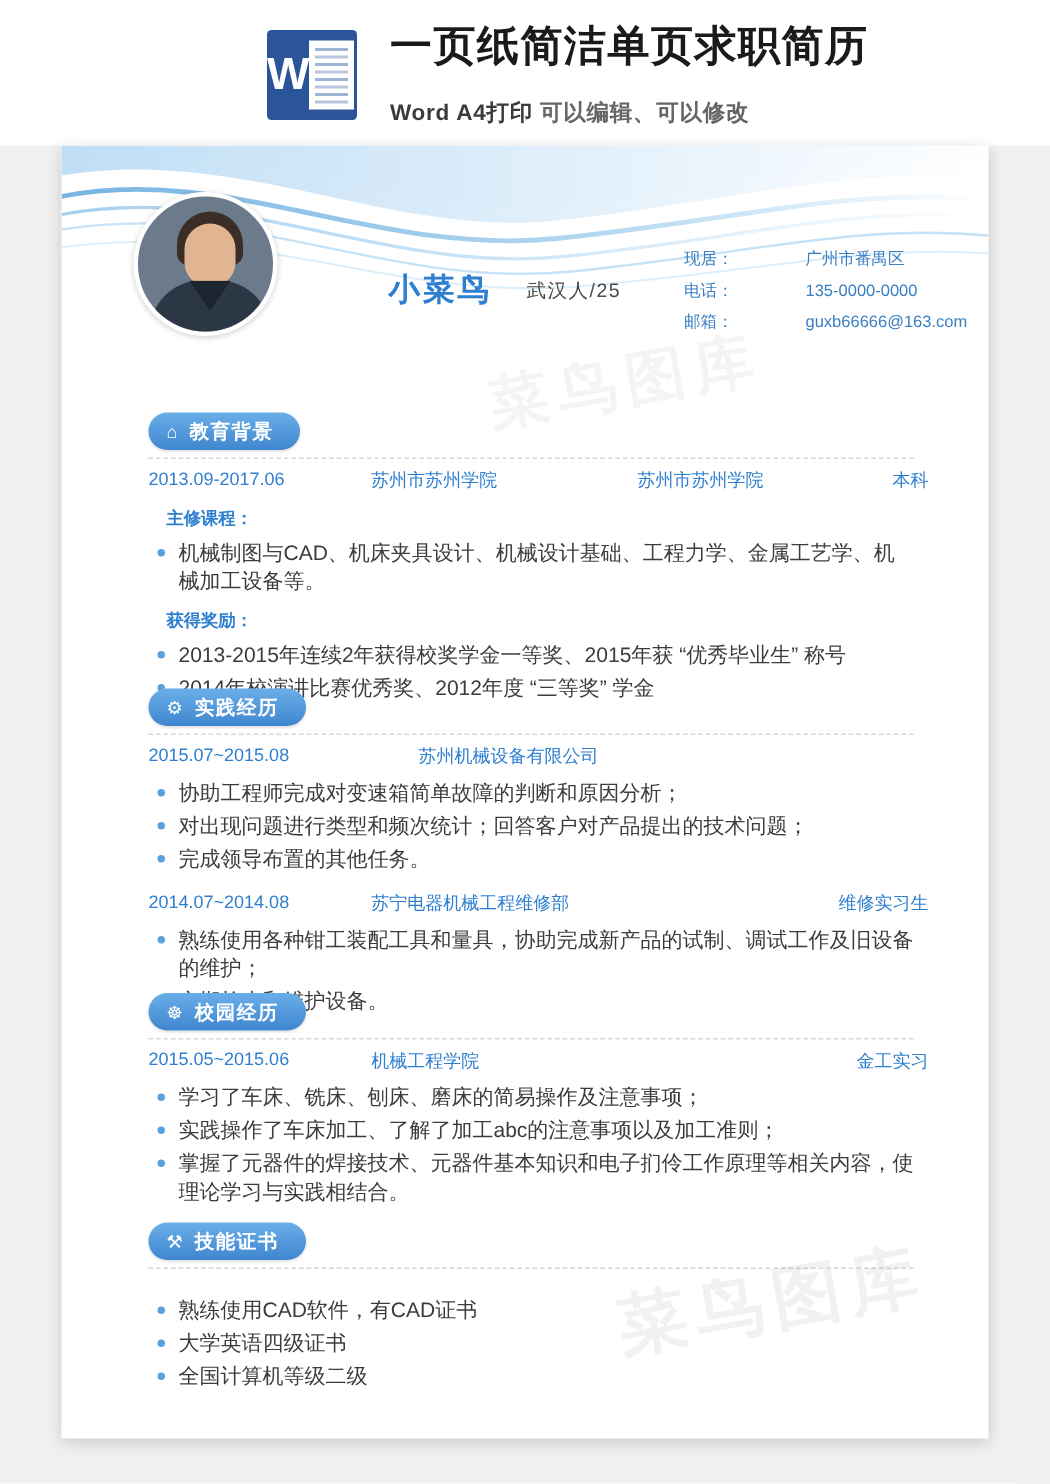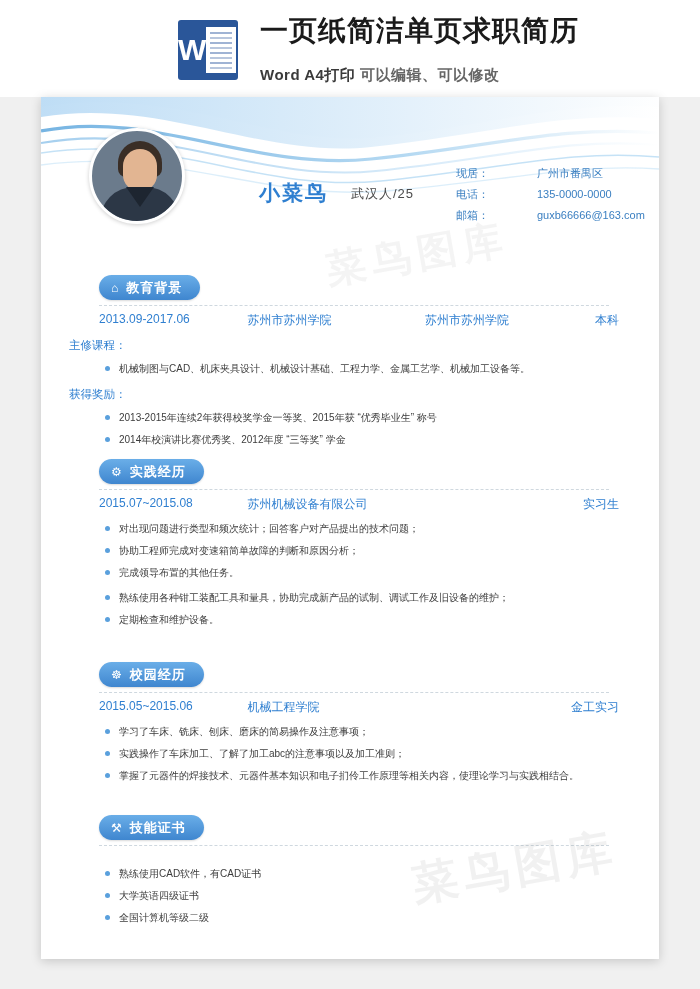--- a/index.html
+++ b/index.html
@@ -153,34 +153,35 @@
     font-size: 12px;
     color: #2f7fd0;
     padding: 0 40px 0 58px;
     margin-top: 12px;
   }
   .row3 .c1 { width: 180px; }
   .row3 .c2 { width: 215px; }
   .row3 .c3 { width: 115px; text-align: right; color:#2f7fd0; }
 
   .sublabel {
-    padding-left: 28px;
+    padding-left: 70px;
     font-size: 11.5px;
     color: #2f7fd0;
     margin-top: 9px;
+    font-weight: bold;
   }
 
   ul.bullets {
     margin: 6px 0 0 0;
     padding: 0 50px 0 78px;
     list-style: none;
   }
   ul.bullets li {
     position: relative;
-    font-size: 10px;
+    font-size: 14px;
     color: #3c3c3c;
     line-height: 19px;
     margin-bottom: 3px;
   }
   ul.bullets li::before {
     content: "";
     position: absolute;
     left: -14px; top: 7px;
     width: 5px; height: 5px;
     background: #5aa0dd;
@@ -314,28 +315,32 @@
     <div class="pill-wrap">
       <span class="pill">
         <span class="ico">⚙</span>
         <span>实践经历</span>
       </span>
     </div>
 
     <div class="row3">
       <div class="c1">2015.07~2015.08</div>
       <div class="c2">苏州机械设备有限公司</div>
-      <div class="c3" style="width:235px;">实习生</div>
-    </div>
-    <ul class="bullets">
+    </div>
+    <ul class="bullets">
+      <li>协助工程师完成对变速箱简单故障的判断和原因分析；</li>
       <li>对出现问题进行类型和频次统计；回答客户对产品提出的技术问题；</li>
-      <li>协助工程师完成对变速箱简单故障的判断和原因分析；</li>
       <li>完成领导布置的其他任务。</li>
     </ul>
 
+    <div class="row3" style="margin-top:12px;">
+      <div class="c1">2014.07~2014.08</div>
+      <div class="c2">苏宁电器机械工程维修部</div>
+      <div class="c3" style="width:235px;">维修实习生</div>
+    </div>
     <ul class="bullets">
       <li>熟练使用各种钳工装配工具和量具，协助完成新产品的试制、调试工作及旧设备的维护；</li>
       <li>定期检查和维护设备。</li>
     </ul>
   </div>
 
   <div class="section" style="top:565px;">
     <div class="pill-wrap">
       <span class="pill">
         <span class="ico">☸</span>

